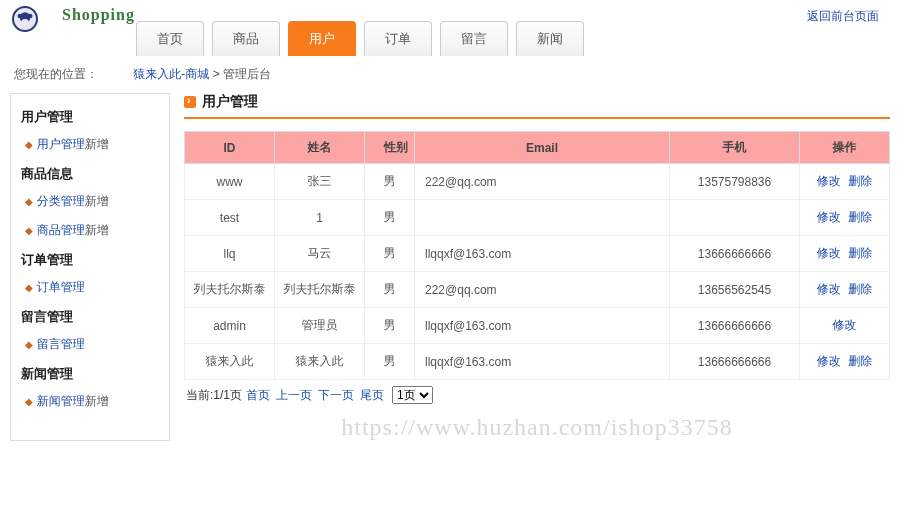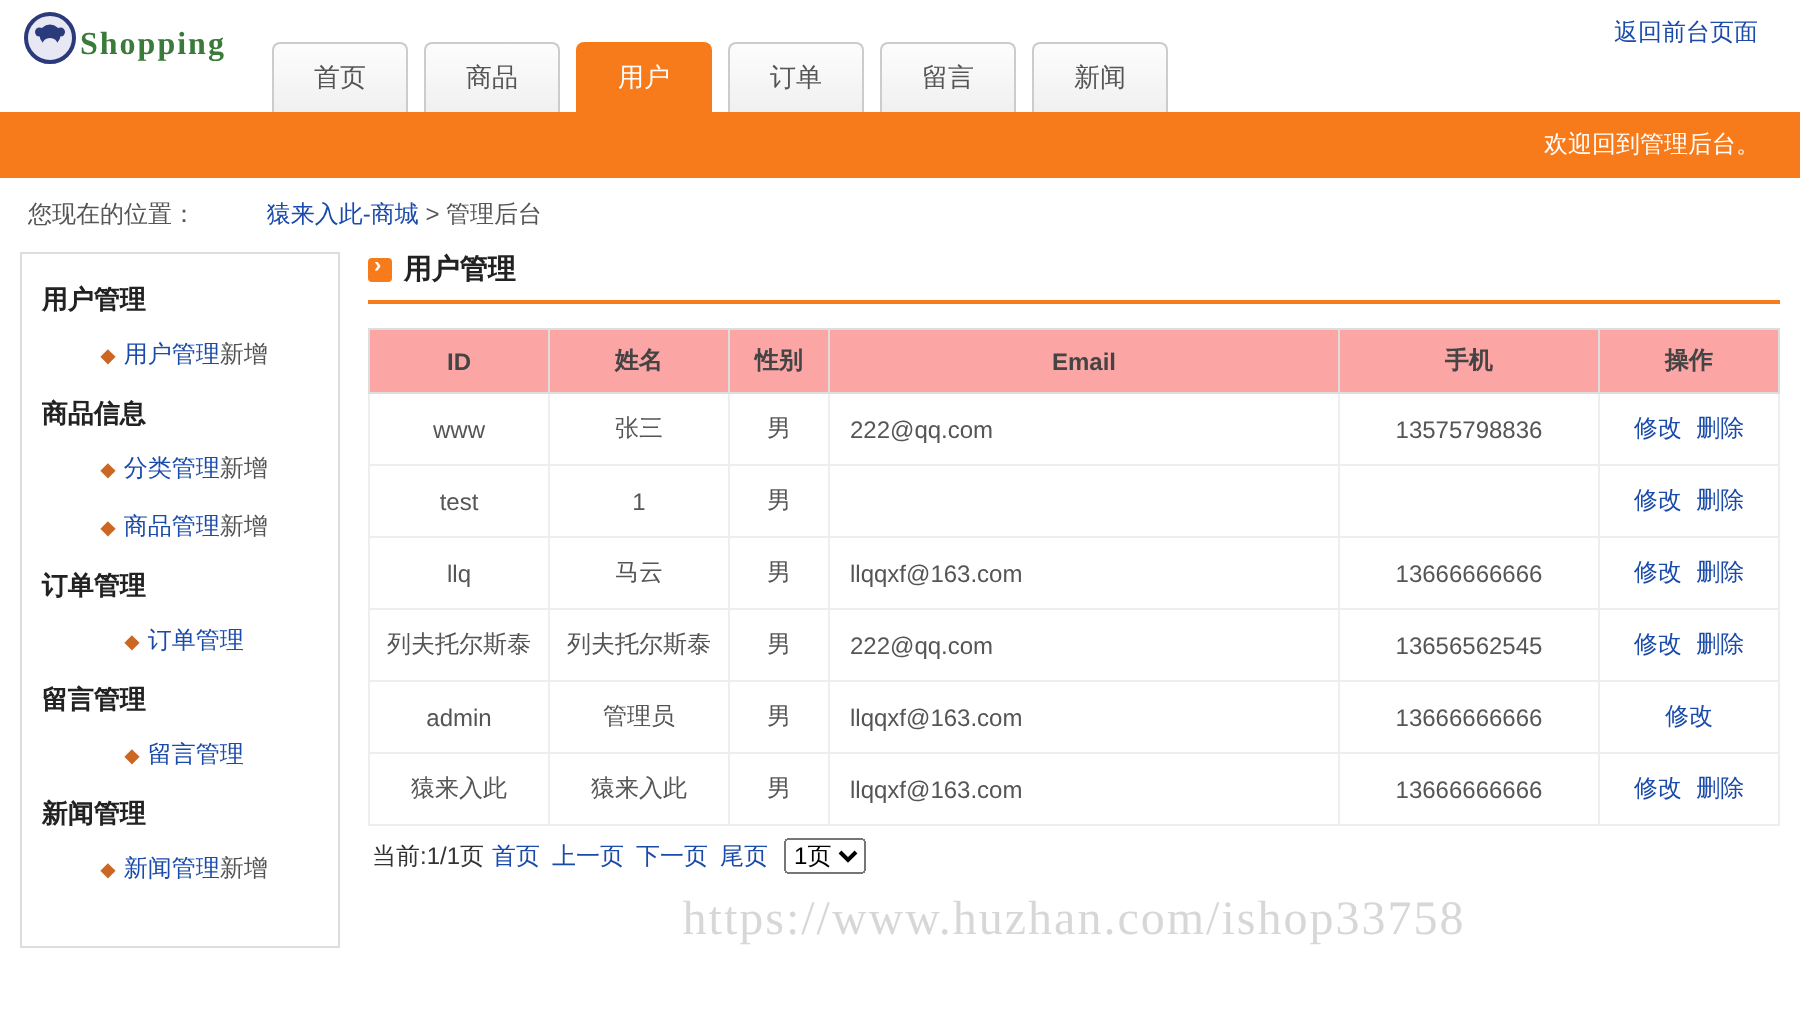--- a/index.html
+++ b/index.html
@@ -3,41 +3,41 @@
 <meta charset="utf-8">
 <style>
 * { margin: 0; padding: 0; box-sizing: border-box; }
 body { font-family: Arial, "Microsoft YaHei", sans-serif; font-size: 12px; color: #333; background: #fff; }
 a { text-decoration: none; cursor: pointer; }
 
 .container { width: 900px; }
 
 
 .header { position: relative; padding: 8px 12px 0 12px; height: 56px; }
-.logo-area { display: flex; align-items: flex-end; gap: 2px; position: absolute; left: 12px; top: 6px; }
+.logo-area { display: flex; align-items: flex-start; gap: 24px; position: absolute; left: 12px; top: 6px; }
 .logo-icon { width: 26px; height: 26px; border-radius: 50%; background: #e8e8f4; border: 2px solid #2a3a7a; display: flex; align-items: center; justify-content: center; }
 .logo-icon svg { width: 18px; height: 18px; fill: #2a3a7a; }
 .logo-text { font-family: "Comic Sans MS", cursive; font-size: 16px; font-weight: bold; color: #3a7a3a; letter-spacing: 1px; }
 .back-link { position: absolute; right: 21px; top: 8px; color: #1a4aaa; font-size: 12px; }
 
 .tabs { display: flex; gap: 8px; margin-left: 124px; align-items: flex-end; height: 48px; }
 .tab { padding: 8px 20px; border: 1px solid #ccc; border-bottom: none; background: linear-gradient(#fdfdfd, #f0f0f0); border-radius: 4px 4px 0 0; color: #555; font-size: 13px; cursor: pointer; }
 .tab.active { background: #f77b1a; border-color: #f77b1a; color: #fff; }
 
 .orange-bar { background: #f77b1a; color: #fff; text-align: right; padding: 8px 20px; font-size: 12px; }
 
 .breadcrumb { padding: 10px 14px; font-size: 12px; color: #555; }
 .breadcrumb a { color: #1a4aaa; margin-left: 32px; }
 
 .main { display: flex; padding: 0 10px 10px 10px; gap: 14px; }
 
 
 .sidebar { width: 160px; border: 1px solid #ddd; padding: 8px 0; }
 .side-group-title { font-weight: bold; padding: 6px 10px 4px 10px; font-size: 13px; color: #222; }
-.side-item { display: flex; justify-content: center; align-items: center; padding: 6px 10px 6px 14px; }
+.side-item { display: flex; justify-content: flex-start; align-items: center; padding: 6px 10px 6px 14px; }
 .side-item .bullet { color: #c62; font-size: 10px; margin-right: 4px; }
 .side-item a.label { color: #1a4aaa; }
 .side-item a.add { color: #555; }
 
 
 .content { flex: 1; }
 .content-title { display: flex; align-items: center; gap: 6px; font-size: 14px; font-weight: bold; color: #222; padding-bottom: 6px; border-bottom: 2px solid #f77b1a; margin-bottom: 12px; }
 .sq { width: 12px; height: 12px; background: #f77b1a; border-radius: 2px; display:inline-block; position:relative; }
 .sq::after { content:"›"; color:#fff; position:absolute; left:3px; top:-2px; font-size:11px; }
 
@@ -74,21 +74,20 @@
     <div class="tabs" id="tabs">
         <div class="tab">首页</div>
         <div class="tab">商品</div>
         <div class="tab active">用户</div>
         <div class="tab">订单</div>
         <div class="tab">留言</div>
         <div class="tab">新闻</div>
       </div>
   </div>
 
-  <div class="orange-bar">欢迎回到管理后台。</div>
 
   <div class="breadcrumb">
     <span>您现在的位置：</span>
     <a>猿来入此-商城</a>
     <span> &gt; </span>
     <span>管理后台</span>
   </div>
 
   <div class="main">
     <div class="sidebar" id="sidebar">
@@ -125,21 +124,21 @@
       <div class="content-title">
         <span class="sq"></span>
         <span>用户管理</span>
       </div>
 
       <table class="data">
         <thead>
             <tr id="thead-row">
               <th style="width: 90px;">ID</th>
               <th style="width: 90px;">姓名</th>
-              <th style="width: 50px;">性别</th>
+              <th style="width: 50px; text-align: right;">性别</th>
               <th>Email</th>
               <th style="width: 130px;">手机</th>
               <th style="width: 90px;">操作</th>
             </tr>
           </thead>
         <tbody id="tbody">
             <tr>
               <td>www</td>
               <td>张三</td>
               <td>男</td>

